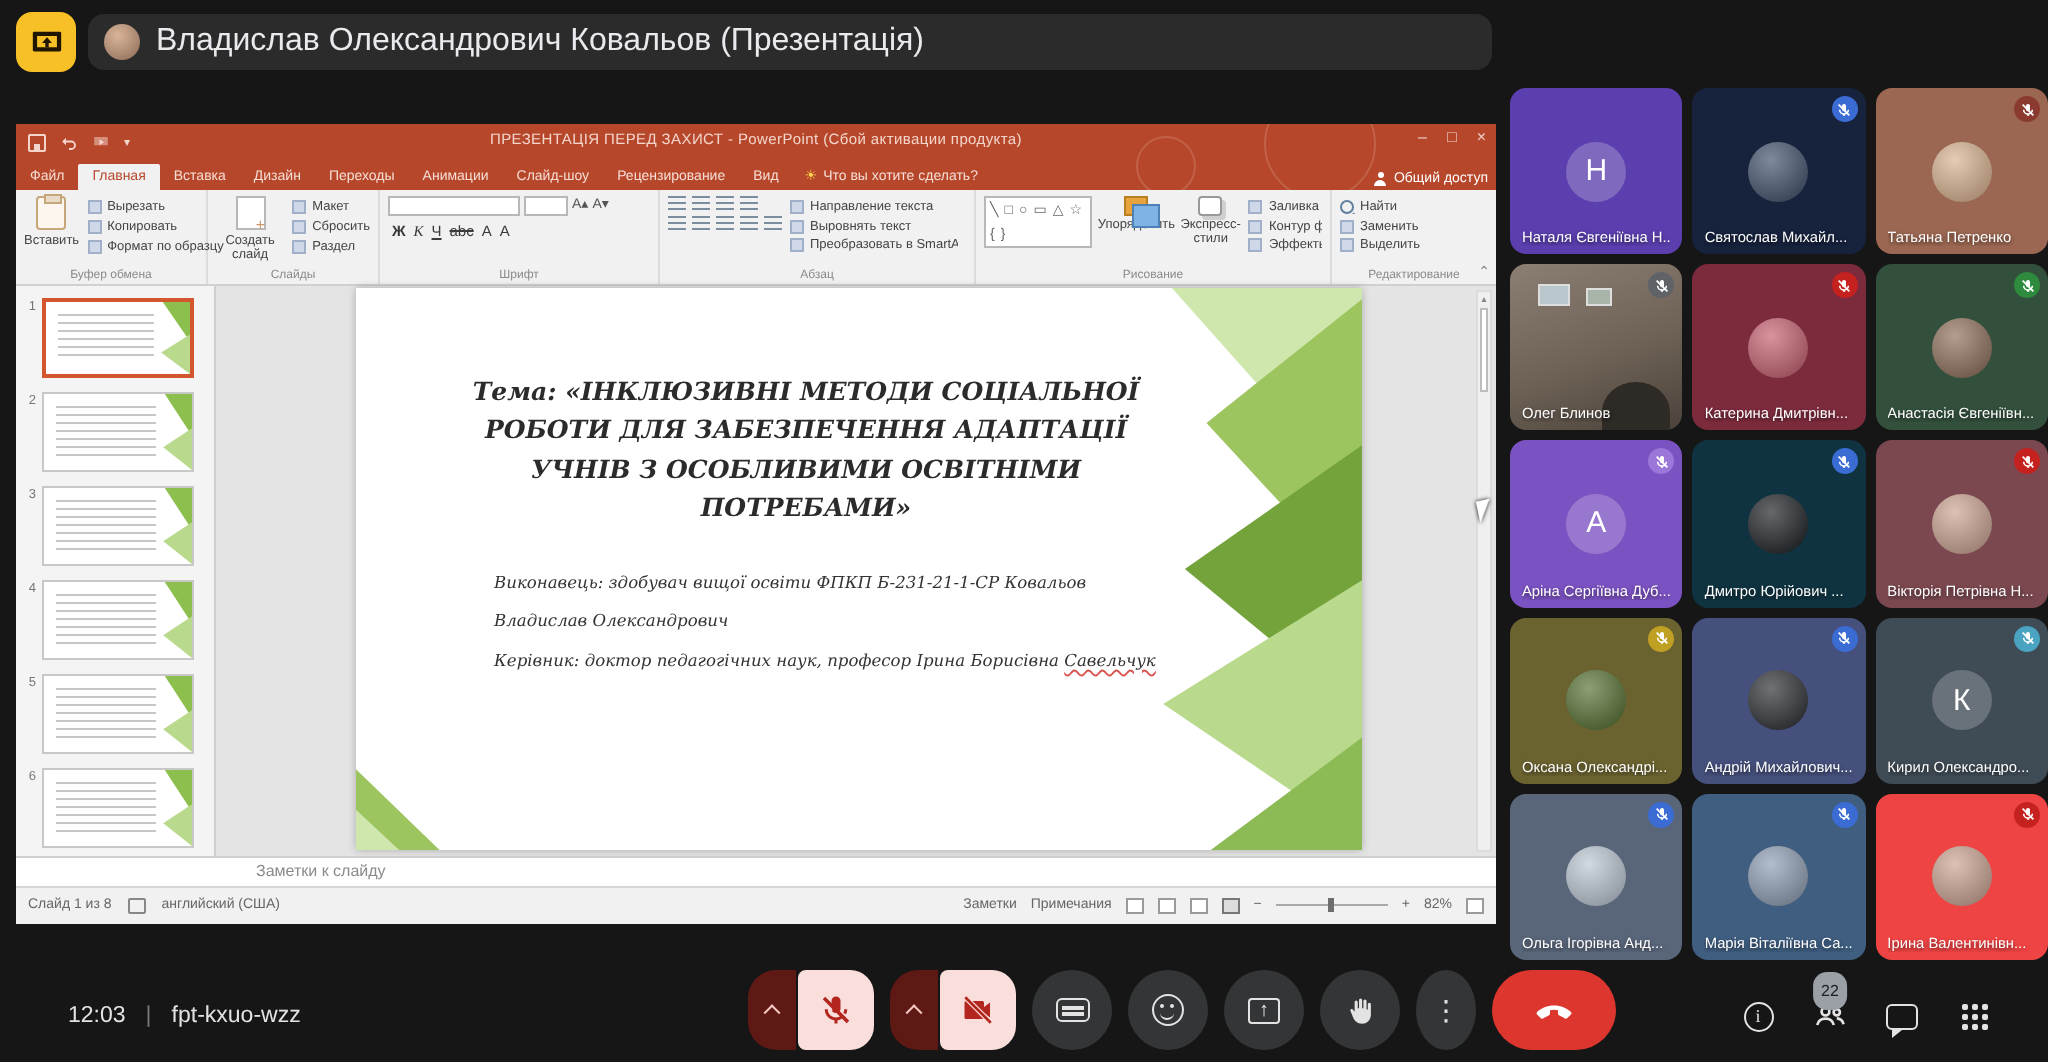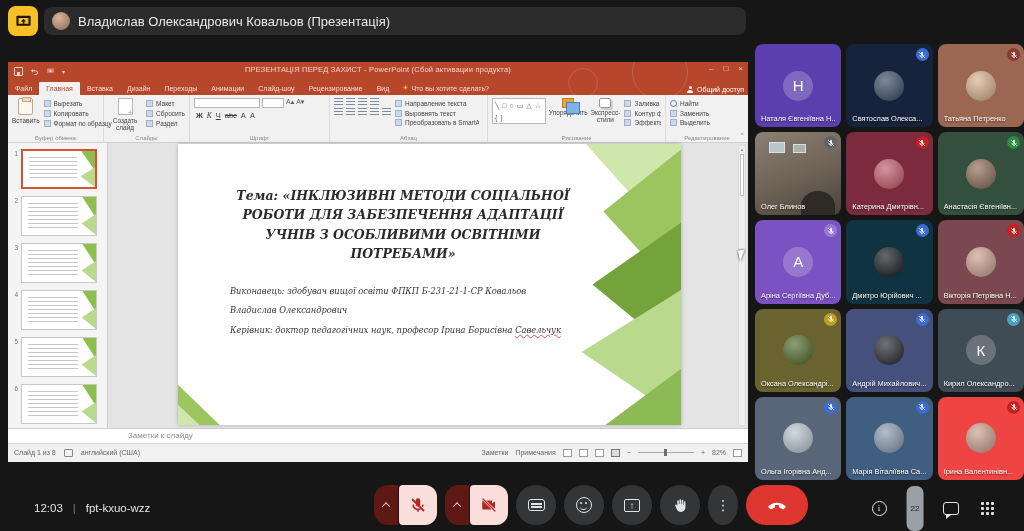--- a/index.html
+++ b/index.html
@@ -7,21 +7,21 @@
               font-family:"Liberation Sans", sans-serif; }
 
   
   #topbar { position:absolute; left:0; top:0; width:1024px; height:44px; }
   #present-btn { position:absolute; left:8px; top:6px; width:30px; height:30px; border-radius:8px;
                  background:#f6c026; display:flex; align-items:center; justify-content:center; }
   #presenter-pill { position:absolute; left:44px; top:7px; width:702px; height:28px; border-radius:8px;
                     background:#2b2b2b; display:flex; align-items:center; gap:8px; padding:0 8px; }
   #presenter-pill .avatar { width:18px; height:18px; border-radius:50%;
         background:radial-gradient(circle at 38% 32%, #d9b49a, #8a6a55); flex:0 0 auto; }
-  #presenter-pill .nm { color:#e8eaed; font-size:13px; white-space:nowrap; overflow:hidden; }
+  #presenter-pill .nm { color:#e8eaed; font-size:16px; white-space:nowrap; overflow:hidden; }
 
   
   #ppt { position:absolute; left:8px; top:62px; width:740px; height:400px; background:#f1f1f1; overflow:hidden; }
   #ppt-head { position:relative; height:33px; background:#b7472a; overflow:hidden; }
   .decor-circle { position:absolute; border:1px solid rgba(255,255,255,.14); border-radius:50%; }
   #qa { position:absolute; left:6px; top:3px; display:flex; gap:7px; align-items:center; height:12px; }
   .qa-ic { width:9px; height:9px; display:inline-block; }
   .qa-save { border:1.3px solid #f3d5cc; border-radius:1px; position:relative; }
   .qa-save:after { content:""; position:absolute; left:2px; bottom:0; width:3px; height:3px; background:#f3d5cc; }
   #ppt-title { position:absolute; left:0; right:0; top:3px; text-align:center; color:#f3d5cc; font-size:7.5px;
@@ -94,21 +94,21 @@
   #green-band .g3 { background:#74a33c; clip-path:polygon(100% 28%,18% 50%,100% 76%); }
   #green-band .g4 { background:#b9d98c; clip-path:polygon(100% 52%,8% 74%,100% 98%); }
   #green-band .g5 { background:#8cba54; clip-path:polygon(100% 80%,30% 100%,100% 100%); }
   #corner-tris { position:absolute; left:0; bottom:0; width:72px; height:56px; }
   #corner-tris i { position:absolute; inset:0; display:block; }
   #corner-tris .c1 { background:#9cc45f; clip-path:polygon(0 100%,0 28%,58% 100%); }
   #corner-tris .c2 { background:#cfe6ad; clip-path:polygon(0 100%,0 64%,30% 100%); }
   #slide-title { position:absolute; left:55px; top:42px; width:340px; text-align:center;
                  font-family:"DejaVu Serif","Liberation Serif",serif; font-weight:bold; font-style:italic;
                  font-size:12.5px; line-height:1.55; color:#2b2b2b; }
-  #slide-authors { position:absolute; left:52px; top:138px; width:345px;
+  #slide-authors { position:absolute; left:69px; top:138px; width:345px;
                    font-family:"DejaVu Serif","Liberation Serif",serif; font-style:italic;
                    font-size:8.3px; line-height:2.35; color:#333; }
   .squiggle { text-decoration:underline wavy #d9534f 1px; }
   #slide-scroll { position:absolute; right:2px; top:2px; bottom:2px; width:8px; background:#efefef; border:1px solid #dcdcdc; }
   #slide-scroll .thumb { position:absolute; top:8px; left:1px; width:4px; height:42px; background:#fff; border:1px solid #bdbdbd; }
   #slide-scroll .up { position:absolute; top:0; left:0; right:0; height:7px; font-size:5px; color:#888; text-align:center; }
 
   
   #notes { height:15px; background:#fff; border-top:1px solid #d0d0d0; color:#8a8a8a; font-size:8px;
            padding:2px 0 0 120px; }
@@ -182,21 +182,21 @@
                 font-size:10px; line-height:11px; text-align:center; }
   .dots-ic { font-size:14px; color:#e3e3e3; letter-spacing:0; }
   #endcall { width:62px; height:40px; border-radius:20px; background:#dc362e; display:flex;
              align-items:center; justify-content:center; }
   #endcall svg { width:22px; height:22px; }
   #bar-right { position:absolute; right:28px; bottom:14px; display:flex; gap:18px; align-items:center; }
   .rt-ic { position:relative; width:18px; height:18px; display:flex; align-items:center; justify-content:center; }
   .info-ic { width:15px; height:15px; border:1.6px solid #e3e3e3; border-radius:50%; color:#e3e3e3;
              font-size:9px; line-height:12px; text-align:center; font-family:"Liberation Serif",serif; }
   #people-badge { position:absolute; top:-13px; left:50%; transform:translateX(-50%); background:#9aa0a6;
-                  color:#202124; border-radius:7px; font-size:8px; padding:17px 4px; line-height:11px; }
+                  color:#202124; border-radius:7px; font-size:8px; padding:4px 4px; line-height:11px; }
   .chat-ic { width:16px; height:13px; border:1.6px solid #e3e3e3; border-radius:3px; position:relative; }
   .chat-ic:after { content:""; position:absolute; left:2px; bottom:-5px; width:0; height:0;
                    border-top:4px solid #e3e3e3; border-right:5px solid transparent; }
   .grid-ic { display:grid; grid-template-columns:repeat(3,3px); gap:2px; }
   .grid-ic i { width:3px; height:3px; background:#e3e3e3; border-radius:1px; }
 </style>
 </head>
 <body>
 
 <div id="topbar">
@@ -527,21 +527,21 @@
     <div class="tile" style="background: rgb(23, 34, 61);">
       <span class="mic-badge" style="background: rgb(59, 108, 212);">
         <svg viewBox="0 0 24 24" fill="none" stroke="#fff" stroke-width="2.4">
           <path d="M9 6a3 3 0 0 1 6 0v5a3 3 0 0 1-6 0z" fill="#fff" stroke="none"></path>
           <path d="M5.5 11.5a6.5 6.5 0 0 0 13 0"></path>
           <path d="M12 18v3"></path>
           <path d="M4 4l16 16" stroke-width="2.8"></path>
         </svg>
       </span>
       <div class="t-av photo" style="background: radial-gradient(circle at 38% 30%, rgba(255, 255, 255, 0.35), rgba(0, 0, 0, 0.3)), rgb(58, 74, 102);"></div>
-      <div class="t-name">Святослав Олекса...</div>
+      <div class="t-name">Святослав Михайл...</div>
     </div>
     <div class="tile" style="background: rgb(155, 103, 82);">
       <span class="mic-badge" style="background: rgb(138, 58, 46);">
         <svg viewBox="0 0 24 24" fill="none" stroke="#fff" stroke-width="2.4">
           <path d="M9 6a3 3 0 0 1 6 0v5a3 3 0 0 1-6 0z" fill="#fff" stroke="none"></path>
           <path d="M5.5 11.5a6.5 6.5 0 0 0 13 0"></path>
           <path d="M12 18v3"></path>
           <path d="M4 4l16 16" stroke-width="2.8"></path>
         </svg>
       </span>

